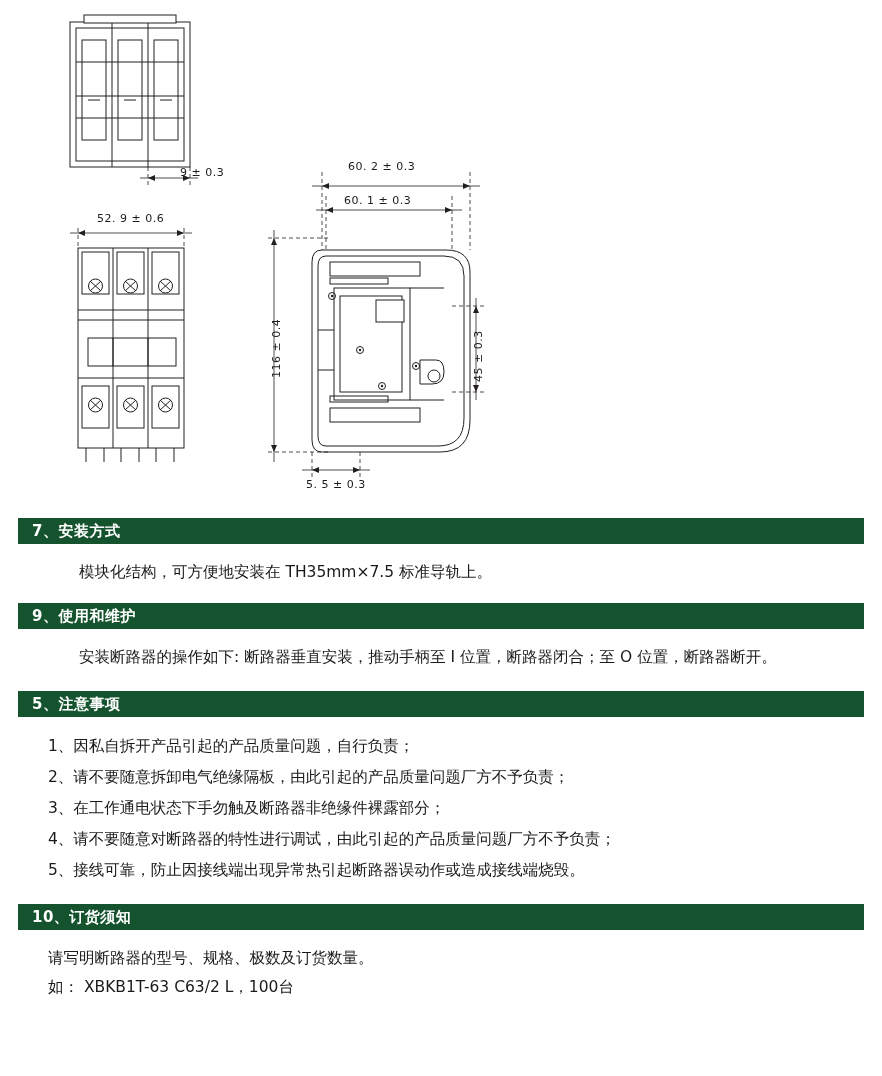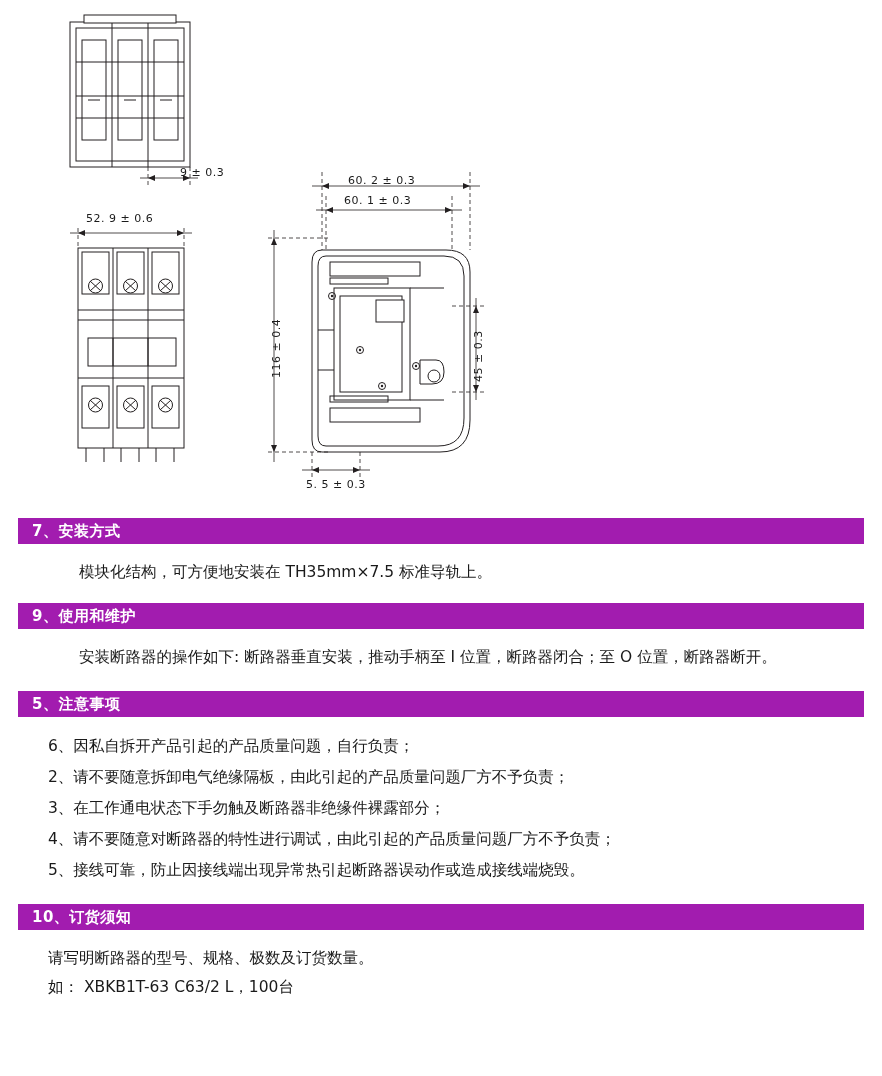--- a/index.html
+++ b/index.html
@@ -34,21 +34,21 @@
     transform-origin: 0 0;
     transform: rotate(-90deg);
   }
   svg.drawsvg {
     position: absolute;
     left: 0; top: 0;
   }
 
   
   .section-bar {
-    background: #a21caf;
+    background: #14532d;
     color: #ffffff;
     font-size: 15px;
     font-weight: bold;
     line-height: 26px;
     height: 26px;
     padding: 0 0 0 14px;
     margin: 0 18px;
     letter-spacing: 0.5px;
   }
   .section-body {
@@ -254,22 +254,22 @@
           <line x1="360" y1="452" x2="360" y2="478" stroke-dasharray="4,3"></line>
           <line x1="302" y1="470" x2="370" y2="470"></line>
           <path d="M312 470 l7 -3 v6 z" fill="#231f20" stroke="none"></path>
           <path d="M360 470 l-7 -3 v6 z" fill="#231f20" stroke="none"></path>
         </g>
       </g>
     </g>
   </svg>
 
   <div class="dim-text" style="left:180px; top:166px;">9 ± 0.3</div>
-  <div class="dim-text" style="left:86px; top:212px;">52. 9 ± 0.6</div>
-  <div class="dim-text" style="left:348px; top:174px;text-align:center;">60. 2 ± 0.3</div>
+  <div class="dim-text" style="left:97px; top:212px;">52. 9 ± 0.6</div>
+  <div class="dim-text" style="left:348px; top:160px;text-align:center;">60. 2 ± 0.3</div>
   <div class="dim-text" style="left:344px; top:194px;">60. 1 ± 0.3</div>
   <div class="dim-text vert" style="left:270px; top:378px;">116 ± 0.4</div>
   <div class="dim-text vert" style="left:472px; top:382px;">45 ± 0.3</div>
   <div class="dim-text" style="left:306px; top:478px;">5. 5 ± 0.3</div>
 </div>
 
 <div class="sec7">
   <div class="section-bar">7、安装方式</div>
   <div class="section-body">
     <p class="indent-p">模块化结构，可方便地安装在 TH35mm×7.5 标准导轨上。</p>
@@ -279,21 +279,21 @@
 <div class="sec8">
   <div class="section-bar">9、使用和维护</div>
   <div class="section-body">
     <p class="indent-p">安装断路器的操作如下: 断路器垂直安装，推动手柄至 I 位置，断路器闭合；至 O 位置，断路器断开。</p>
   </div>
 </div>
 
 <div class="sec9">
   <div class="section-bar">5、注意事项</div>
   <div class="section-body">
-    <p class="list-line">6、因私自拆开产品引起的产品质量问题，自行负责；</p>
+    <p class="list-line">1、因私自拆开产品引起的产品质量问题，自行负责；</p>
     <p class="list-line">2、请不要随意拆卸电气绝缘隔板，由此引起的产品质量问题厂方不予负责；</p>
     <p class="list-line">3、在工作通电状态下手勿触及断路器非绝缘件裸露部分；</p>
     <p class="list-line">4、请不要随意对断路器的特性进行调试，由此引起的产品质量问题厂方不予负责；</p>
     <p class="list-line">5、接线可靠，防止因接线端出现异常热引起断路器误动作或造成接线端烧毁。</p>
   </div>
 </div>
 
 <div class="sec10">
   <div class="section-bar">10、订货须知</div>
   <div class="section-body">

